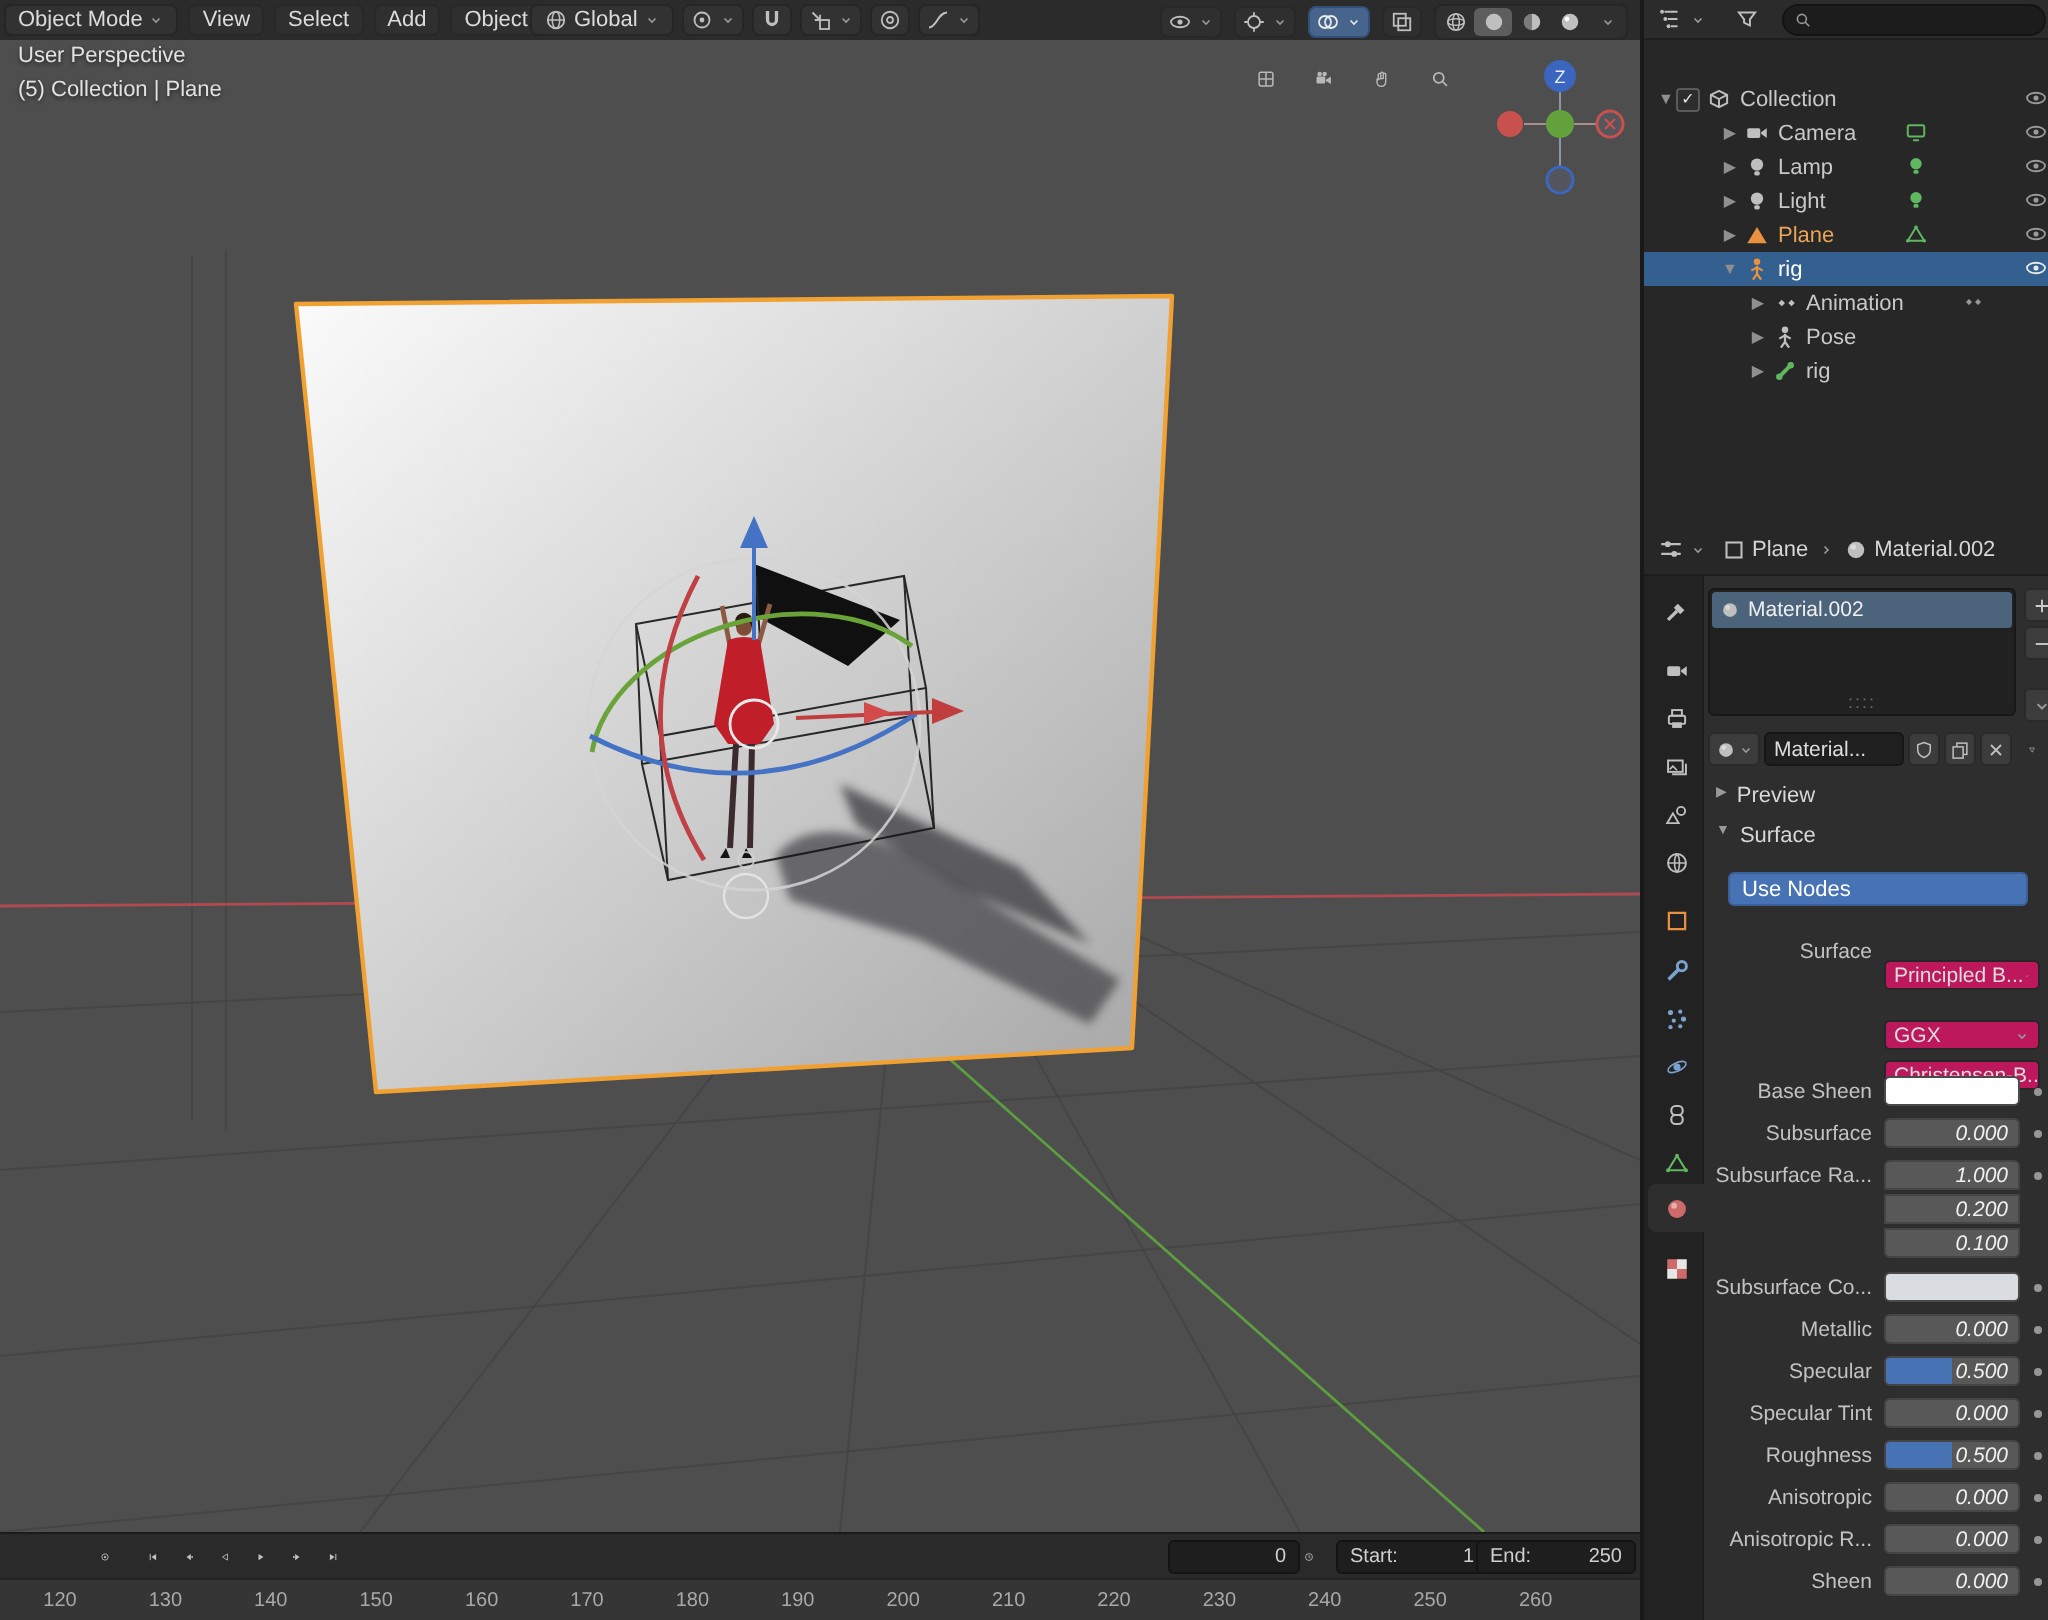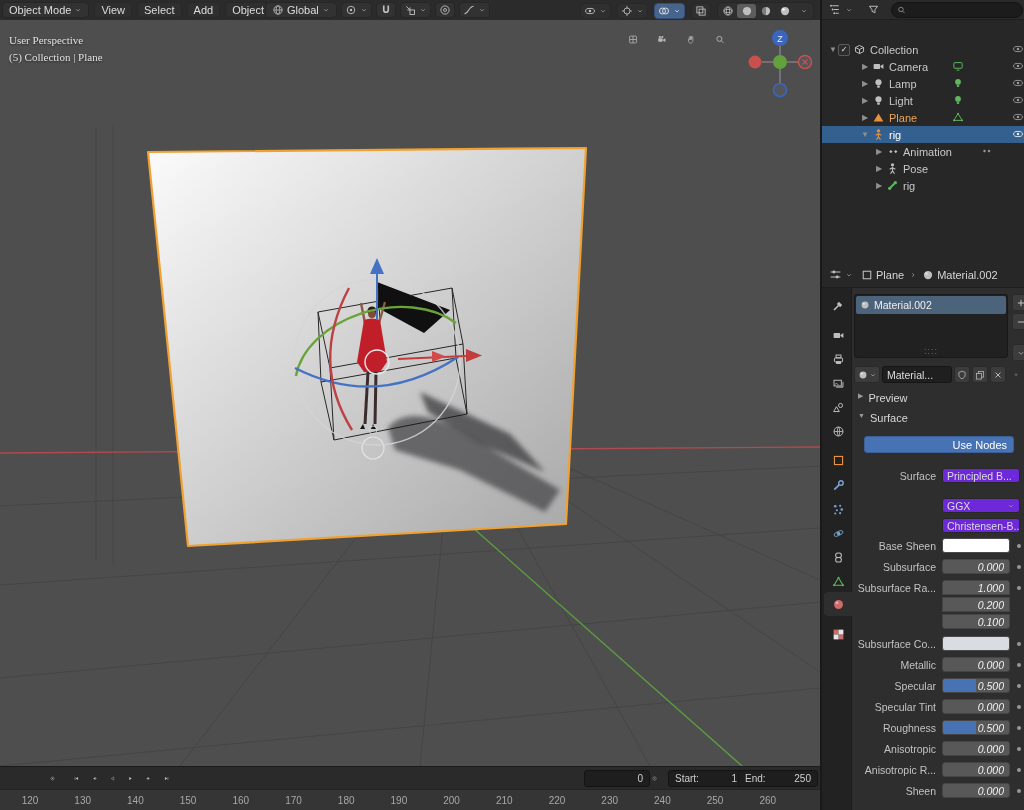--- a/index.html
+++ b/index.html
@@ -20,21 +20,21 @@
         border-radius:4px;padding:0 6px;color:#dcdcdc;font-size:11px;line-height:15px;cursor:default;}
   .tbtn.flat{background:#2f2f2f;border-color:#282828;}
   .tbtn.iconic{padding:0 3px;}
   .tbtn.blueon{background:#47648c;border-color:#34507a;}
   .shade-group{display:flex;align-items:center;background:#2f2f2f;border:1px solid #262626;border-radius:4px;height:16px;}
   .shade-group .sbt{width:19px;height:14px;display:flex;align-items:center;justify-content:center;border-radius:3px;}
   .shade-group .sbt.on{background:#5d5d5d;}
 
   
   .viewport{left:0;top:20px;width:820px;height:746px;background:#4e4e4e;}
-  .vp-overlay{position:absolute;left:9px;top:12px;color:#e2e2e2;text-shadow:0 1px 2px rgba(0,0,0,.55);line-height:17px;font-size:11px;font-family:Liberation Serif, serif;}
+  .vp-overlay{position:absolute;left:9px;top:0;color:#e2e2e2;text-shadow:0 1px 2px rgba(0,0,0,.55);line-height:17px;font-size:11px;}
   .vp-tools{position:absolute;left:622px;top:8px;display:flex;gap:7px;}
   .vp-tools .vbtn{width:22px;height:22px;display:flex;align-items:center;justify-content:center;color:#cbcbcb;opacity:.85;background:transparent;border:0;}
   .nav-gizmo{position:absolute;left:742px;top:6px;width:76px;height:80px;}
 
   
   .timeline{left:0;top:766px;width:820px;height:44px;background:#2a2a2a;border-top:1px solid #1b1b1b;}
   .tl-controls{position:absolute;left:0;top:0;width:100%;height:22px;}
   .tlbtn{position:absolute;top:3px;width:17px;height:16px;display:flex;align-items:center;justify-content:center;color:#c3c3c3;background:transparent;border:0;}
   .tl-field{position:absolute;top:3px;height:15px;background:#1e1e1e;border:1px solid #141414;border-radius:3px;
             display:flex;justify-content:space-between;align-items:center;padding:0 6px;font-size:10px;color:#cfcfcf;}
@@ -76,30 +76,30 @@
   .browse{width:26px;height:17px;background:#3c3c3c;border:1px solid #2a2a2a;border-radius:3px;
           display:flex;align-items:center;justify-content:center;gap:1px;box-sizing:border-box;}
   .mat-name{width:70px;height:17px;background:#1f1f1f;border:1px solid #161616;border-radius:3px;color:#dddddd;
             font-size:10.5px;display:flex;align-items:center;padding:0 4px;box-sizing:border-box;white-space:nowrap;overflow:hidden;}
   .mini{width:16px;height:17px;background:#3c3c3c;border:1px solid #2a2a2a;border-radius:3px;display:flex;align-items:center;justify-content:center;box-sizing:border-box;}
   .funnel-btn{position:absolute;left:156px;top:78px;width:16px;height:17px;display:flex;align-items:center;justify-content:center;background:transparent;border:0;}
 
   .panel-h{position:absolute;left:6px;display:flex;align-items:flex-start;gap:5px;color:#d8d8d8;font-size:11px;}
   .panel-h .tri{font-size:7px;color:#9a9a9a;}
   .use-nodes{position:absolute;left:12px;top:148px;width:150px;height:17px;background:#4772b3;border:1px solid #3a5f99;
-             border-radius:3px;color:#fff;display:flex;align-items:center;justify-content:flex-end;font-size:11px;}
+             border-radius:3px;color:#fff;display:flex;align-items:center;justify-content:flex-start;font-size:11px;}
 
   .prow{position:absolute;left:0;width:172px;height:16px;}
   .plabel{position:absolute;left:0;width:84px;text-align:right;font-size:10.5px;color:#c2c2c2;line-height:16px;white-space:nowrap;}
   .pfield{position:absolute;left:90px;top:0;height:15px;border-radius:3px;box-sizing:border-box;}
   .pfield.num{width:68px;background:#585858;border:1px solid #454545;overflow:hidden;}
   .pfield.num .v{position:absolute;right:5px;top:0;line-height:14px;font-size:10.5px;color:#f1f1f1;font-style:italic;}
   .pfield .fill{position:absolute;left:0;top:0;bottom:0;background:#4772b3;}
-  .pfield.dd{width:78px;background:#6d28d9;border:1px solid #272727;color:#dcdcdc;display:flex;align-items:center;
-             justify-content:space-between;padding:0 4px;font-size:10.5px;white-space:nowrap;overflow:hidden;}
+  .pfield.dd{width:78px;background:#be185d;border:1px solid #272727;color:#dcdcdc;display:flex;align-items:center;
+             justify-content:space-between;padding:0 4px;font-size:10.5px;white-space:nowrap;overflow:hidden;margin-top:12px;}
   .pfield.colorw{width:68px;border:1px solid #4a4a4a;}
   .vtop{border-radius:3px 3px 0 0;} .vmid{border-radius:0;} .vbot{border-radius:0 0 3px 3px;}
   .pdot{position:absolute;left:165px;top:6px;width:4px;height:4px;border-radius:50%;background:#969696;}
 </style>
 </head>
 <body>
 
 <svg width="0" height="0" style="position:absolute">
 <defs>
 <symbol id="s-chevdown" viewBox="0 0 16 16">

